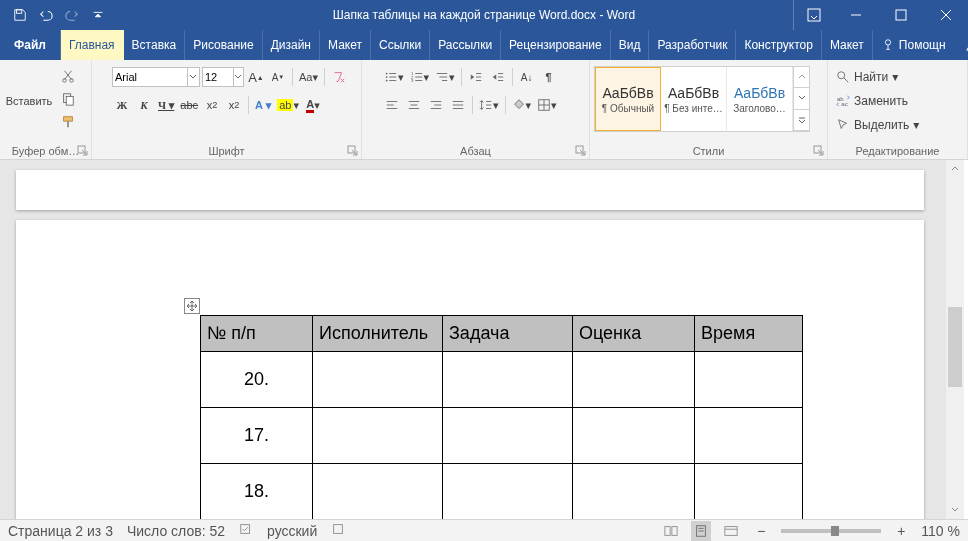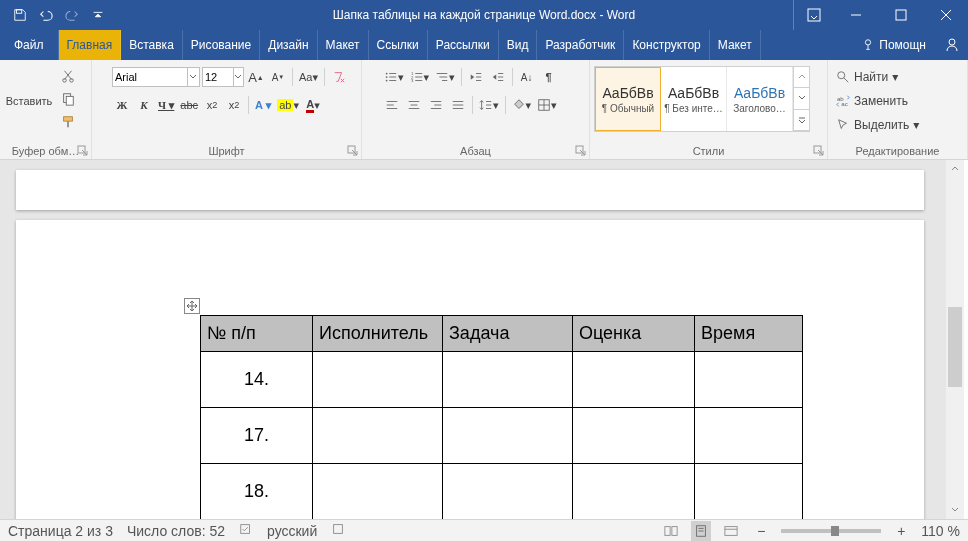--- a/index.html
+++ b/index.html
@@ -9,22 +9,22 @@
 .qat-btn { width:24px; height:24px; display:flex; align-items:center; justify-content:center; cursor:pointer; }
 .qat-btn svg { width:14px; height:14px; fill:#fff; stroke:#fff; }
 .title-text { position:absolute; left:50%; transform:translateX(-50%); white-space:nowrap; }
 .winbtns { margin-left:auto; display:flex; }
 .winbtn { width:45px; height:30px; display:flex; align-items:center; justify-content:center; cursor:pointer; }
 .winbtn svg { width:12px; height:12px; stroke:#fff; fill:none; stroke-width:1; }
 .ribbon-icon { width:40px; height:30px; display:flex; align-items:center; justify-content:center; border-left:1px solid rgba(255,255,255,.25); cursor:pointer; margin-right:0; }
 .ribbon-icon svg { stroke:#fff; fill:none; width:14px; height:14px; }
 .tabs { background:#2b579a; height:30px; display:flex; align-items:stretch; color:#fff; font-size:12px; }
 .tab { padding:0 8px; display:flex; align-items:center; cursor:pointer; white-space:nowrap; border-right:1px solid rgba(255,255,255,.15);}
-.tab.active { background:#eab308; color:#2b579a; }
-.tab.file { padding:0 14px; }
+.tab.active { background:#fef9c3; color:#2b579a; }
+.tab.file { padding:0 14px;font-weight:bold; }
 .ribbon { background:#f3f3f3; height:100px; border-bottom:1px solid #d4d4d4; display:flex; font-size:11px; color:#444; }
 .group { border-right:1px solid #e1e1e1; display:flex; flex-direction:column; position:relative; padding:2px 4px 0; }
 .group-body { flex:1; display:flex; align-items:flex-start; gap:4px; }
 .group-label { text-align:center; font-size:11px; color:#666; padding:2px 0; position:relative;}
 .dlaunch { position:absolute; right:2px; bottom:2px; width:12px; height:12px; }
 .bigbtn { display:flex; flex-direction:row; align-items:center; justify-content:center; width:50px; height:78px; cursor:pointer; gap:2px;}
 .bigbtn .icn { width:32px; height:32px; display:flex; align-items:center; justify-content:center; }
 .col { display:flex; flex-direction:column; gap:3px; padding-top:4px;}
 .row { display:flex; align-items:center; gap:2px; height:22px;margin-left:16px;}
 .btn { min-width:20px; height:20px; display:flex; align-items:center; justify-content:center; cursor:pointer; padding:0 2px;}
@@ -120,20 +120,21 @@
 
 <div class="tabs">
   <div class="tab file">Файл</div>
   <div class="tab active">Главная</div>
   <div class="tab">Вставка</div>
   <div class="tab">Рисование</div>
   <div class="tab">Дизайн</div>
   <div class="tab">Макет</div>
   <div class="tab">Ссылки</div>
   <div class="tab">Рассылки</div>
+  <div class="tab">Рецензирование</div>
   <div class="tab">Вид</div>
   <div class="tab">Разработчик</div>
   <div class="tab">Конструктор</div>
   <div class="tab">Макет</div>
   <div class="help-area">
     <div class="tab" style="border:none;">
         <svg width="14" height="14" viewBox="0 0 16 16" style="margin-right:4px;">
           <circle cx="8" cy="5" r="3" fill="none" stroke="#fff"></circle>
           <path d="M8 8v5M6 13h4" stroke="#fff"></path>
         </svg>
@@ -426,21 +427,21 @@
   <table class="word-table">
     <tbody>
         <tr>
       <th class="c1">№ п/п</th>
       <th class="c2">Исполнитель</th>
       <th class="c3">Задача</th>
       <th class="c4">Оценка</th>
       <th class="c5">Время</th>
     </tr>
     <tr>
-          <td>14.</td>
+          <td>20.</td>
           <td></td>
           <td></td>
           <td></td>
           <td></td>
         </tr>
     <tr>
           <td>17.</td>
           <td></td>
           <td></td>
           <td></td>

